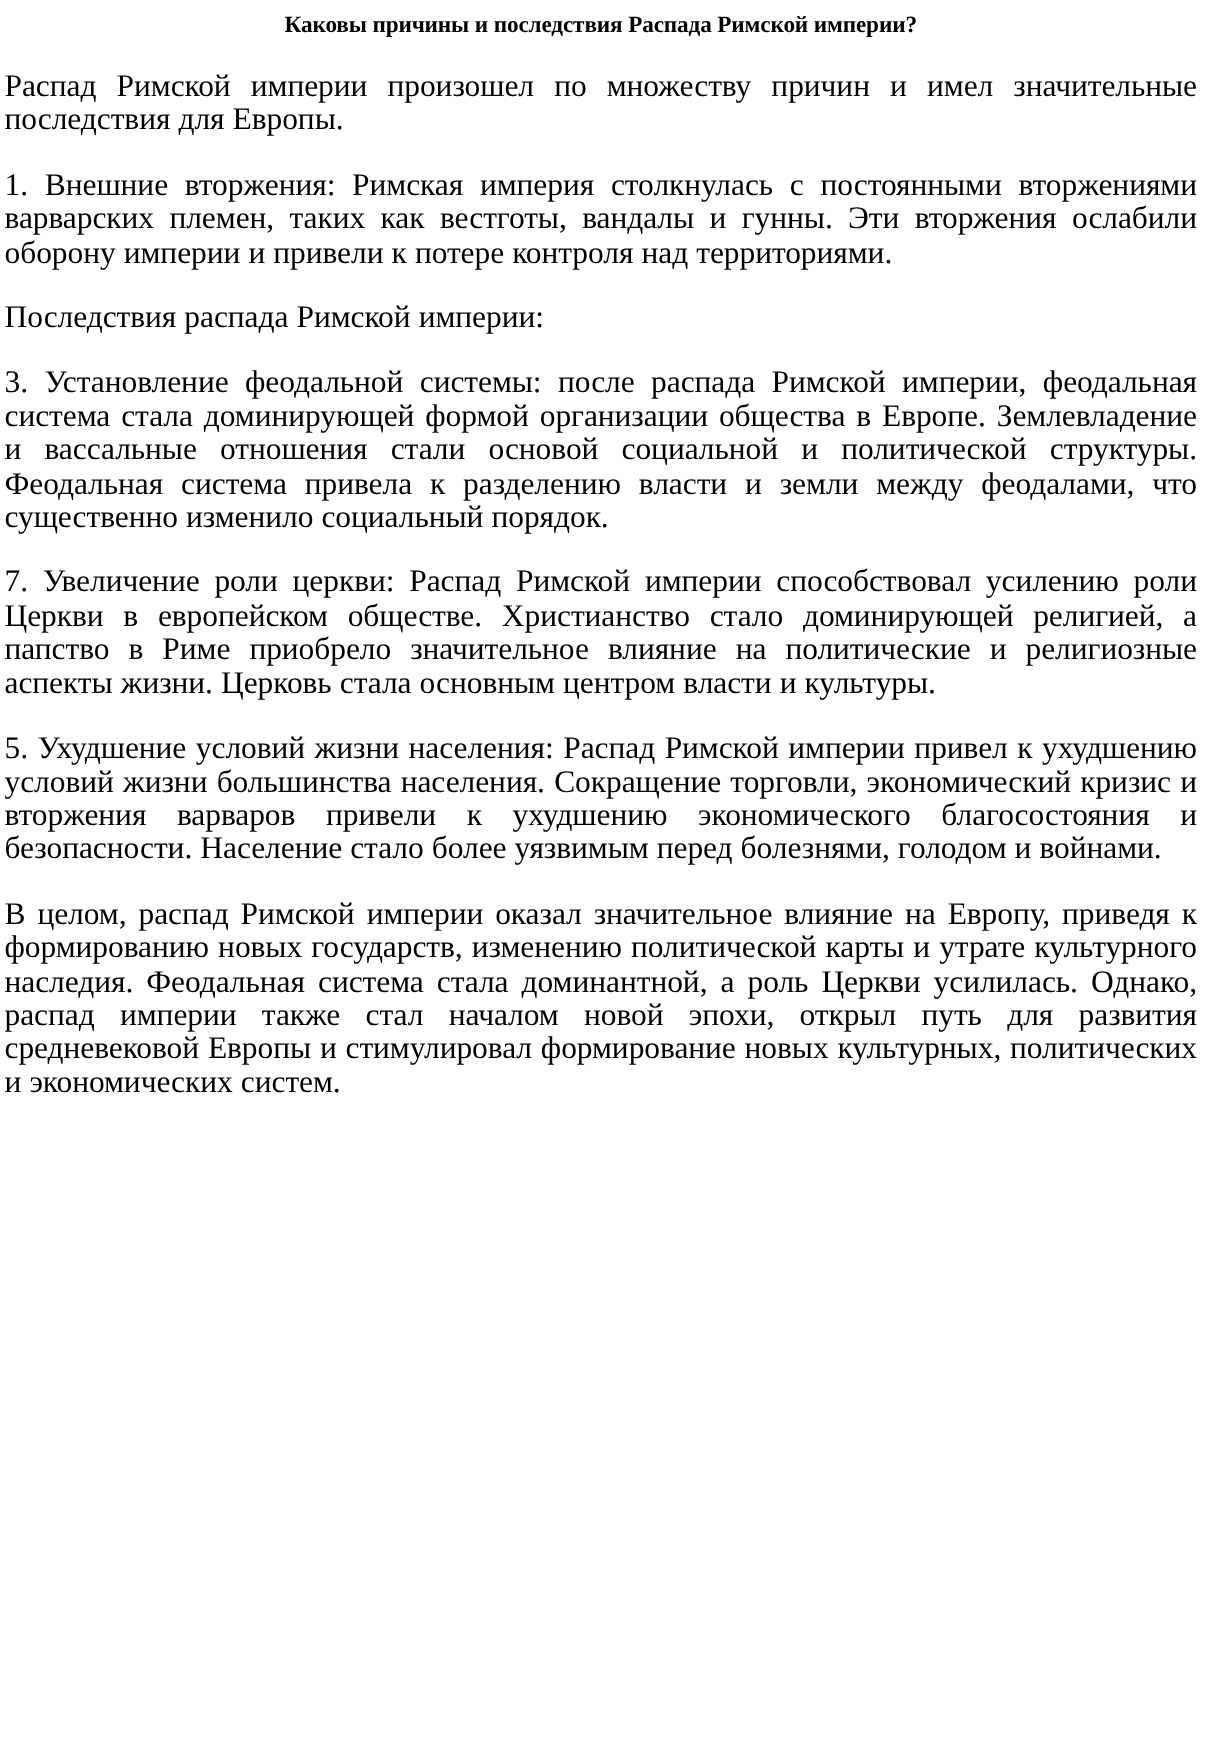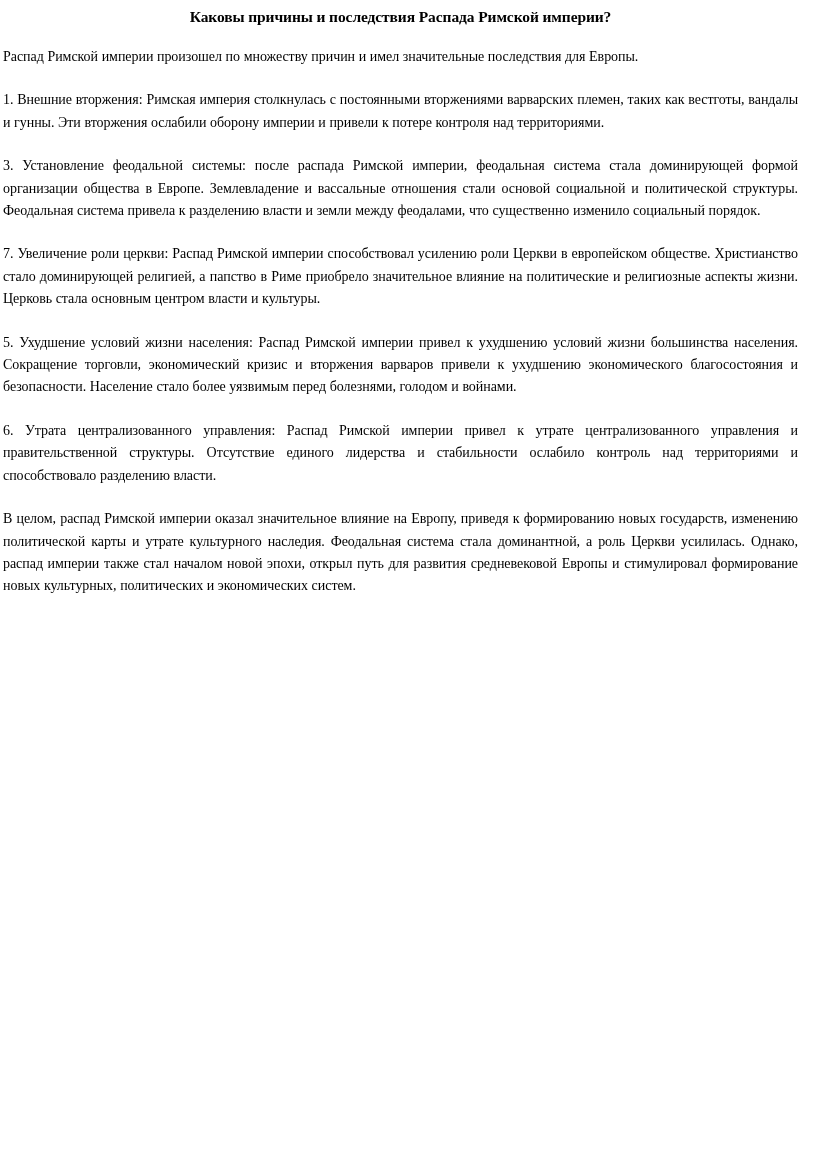--- a/index.html
+++ b/index.html
@@ -24,21 +24,21 @@
   }
   .doc-title {
     text-align: center;
     font-weight: bold;
     font-size: 15.5px;
     line-height: 22px;
     margin: 0 0 18px 0;
     letter-spacing: -0.1px;
   }
   .para {
-    font-size: 14px;
+    font-size: 21px;
     line-height: 22.4px;
     margin: 0 0 21px 0;
     text-align: left;
     letter-spacing: -0.05px;
     word-spacing: 0.2px;
   }
   .para:last-child {
     margin-bottom: 16px;
   }
   .para.justified {
@@ -53,26 +53,26 @@
 
   <h1 class="doc-title">Каковы причины и последствия Распада Римской империи?</h1>
 
   <p class="para justified">Распад Римской империи произошел по множеству причин и имел значительные последствия для Европы.</p>
 
 
   <p class="para justified">1. Внешние вторжения: Римская империя столкнулась с постоянными вторжениями варварских племен, таких как вестготы, вандалы и гунны. Эти вторжения ослабили оборону империи и привели к потере контроля над территориями.</p>
 
 
 
+  <p class="para">Последствия распада Римской империи:</p>
 
 
 
   <p class="para justified">3. Установление феодальной системы: после распада Римской империи, феодальная система стала доминирующей формой организации общества в Европе. Землевладение и вассальные отношения стали основой социальной и политической структуры. Феодальная система привела к разделению власти и земли между феодалами, что существенно изменило социальный порядок.</p>
 
   <p class="para justified">7. Увеличение роли церкви: Распад Римской империи способствовал усилению роли Церкви в европейском обществе. Христианство стало доминирующей религией, а папство в Риме приобрело значительное влияние на политические и религиозные аспекты жизни. Церковь стала основным центром власти и культуры.</p>
 
   <p class="para justified">5. Ухудшение условий жизни населения: Распад Римской империи привел к ухудшению условий жизни большинства населения. Сокращение торговли, экономический кризис и вторжения варваров привели к ухудшению экономического благосостояния и безопасности. Население стало более уязвимым перед болезнями, голодом и войнами.</p>
 
-  <p class="para justified">6. Утрата централизованного управления: Распад Римской империи привел к утрате централизованного управления и правительственной структуры. Отсутствие единого лидерства и стабильности ослабило контроль над территориями и способствовало разделению власти.</p>
 
   <p class="para justified">В целом, распад Римской империи оказал значительное влияние на Европу, приведя к формированию новых государств, изменению политической карты и утрате культурного наследия. Феодальная система стала доминантной, а роль Церкви усилилась. Однако, распад империи также стал началом новой эпохи, открыл путь для развития средневековой Европы и стимулировал формирование новых культурных, политических и экономических систем.</p>
 
 </div>
 
 </body></html>

